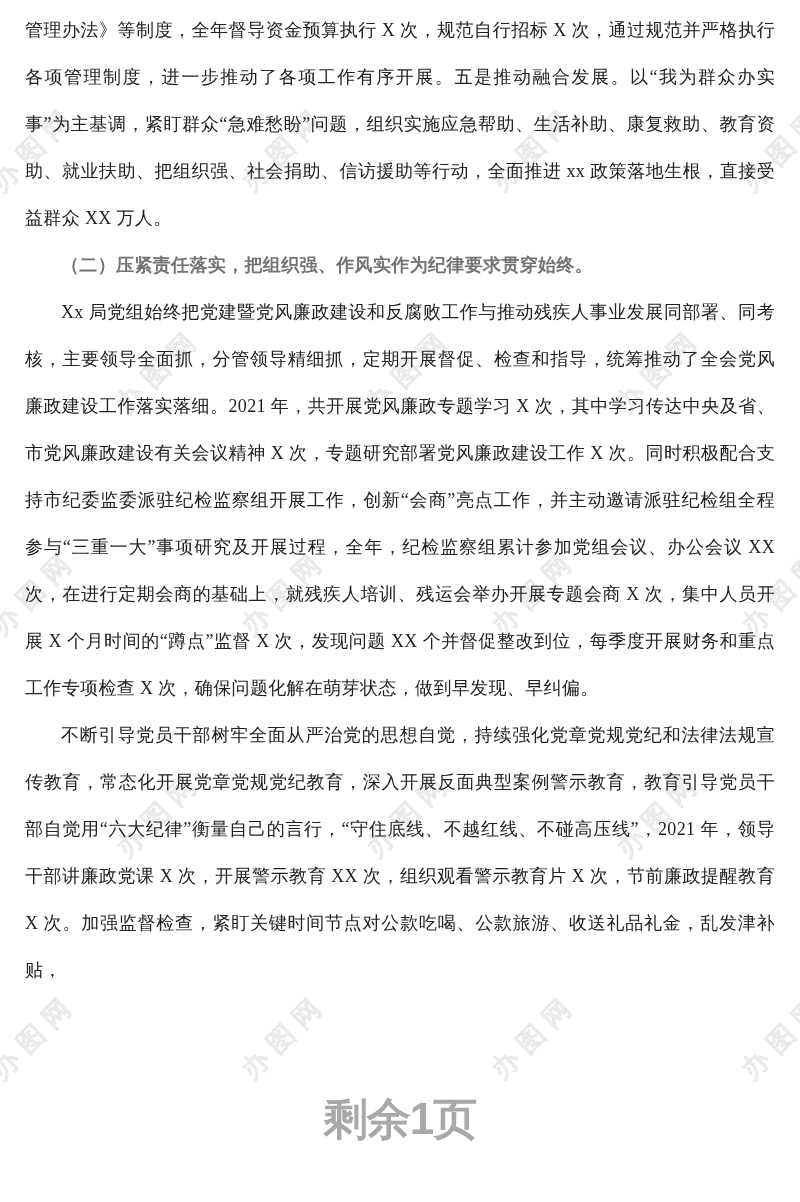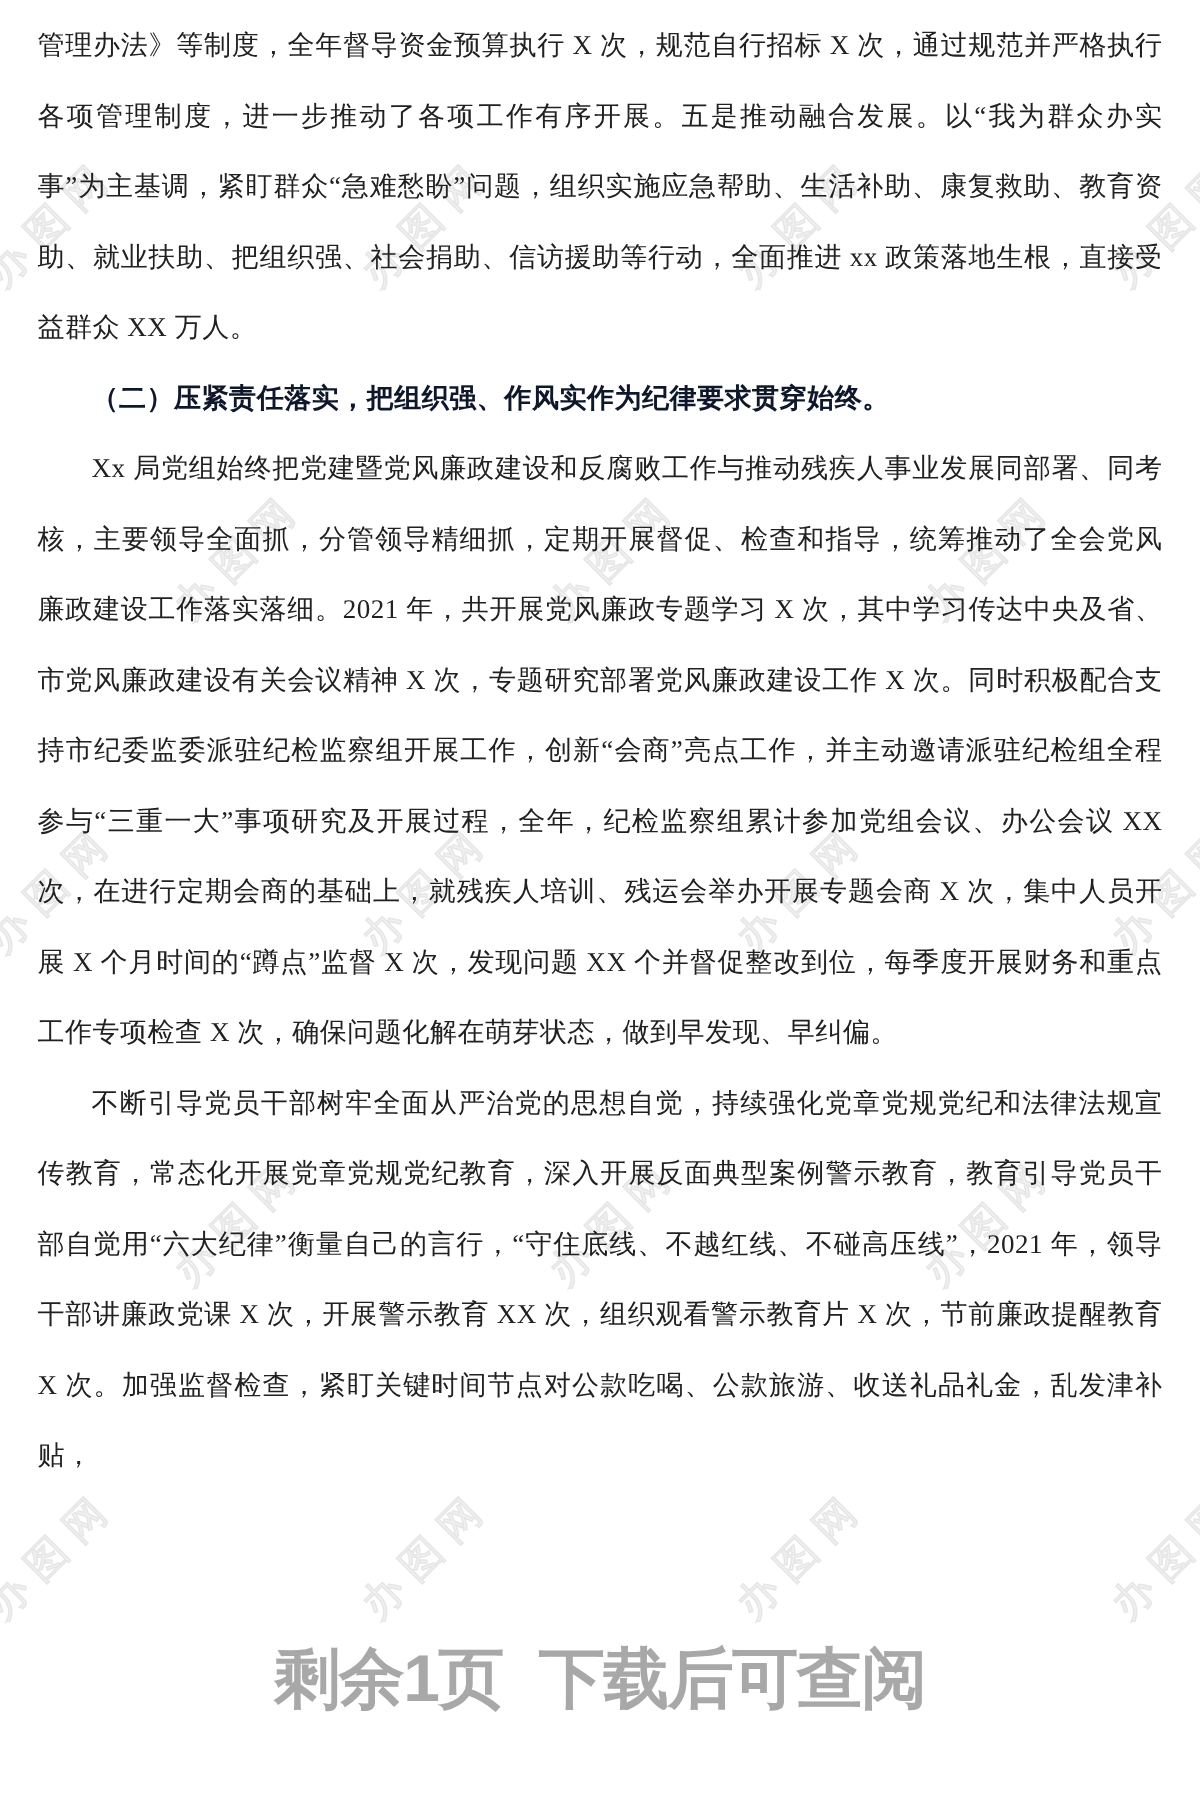--- a/index.html
+++ b/index.html
@@ -46,21 +46,21 @@
     text-align: justify;
     text-justify: inter-character;
   }
   .para {
     margin: 0;
     text-indent: 2em;
   }
   .para.continuation { text-indent: 0; }
   .para.heading {
     font-weight: bold;
-    color: #0f172a;
+    color: #737373;
   }
 
   
   #footer-banner {
     position: absolute;
     left: 0; right: 0;
     top: 1090px;
     z-index: 2;
     display: flex;
     justify-content: center;
@@ -102,16 +102,15 @@
 
   <div id="doc-body">
       <p class="para continuation">管理办法》等制度，全年督导资金预算执行 X 次，规范自行招标 X 次，通过规范并严格执行各项管理制度，进一步推动了各项工作有序开展。五是推动融合发展。以“我为群众办实事”为主基调，紧盯群众“急难愁盼”问题，组织实施应急帮助、生活补助、康复救助、教育资助、就业扶助、把组织强、社会捐助、信访援助等行动，全面推进 xx 政策落地生根，直接受益群众 XX 万人。</p>
       <p class="para heading">（二）压紧责任落实，把组织强、作风实作为纪律要求贯穿始终。</p>
       <p class="para body">Xx 局党组始终把党建暨党风廉政建设和反腐败工作与推动残疾人事业发展同部署、同考核，主要领导全面抓，分管领导精细抓，定期开展督促、检查和指导，统筹推动了全会党风廉政建设工作落实落细。2021 年，共开展党风廉政专题学习 X 次，其中学习传达中央及省、市党风廉政建设有关会议精神 X 次，专题研究部署党风廉政建设工作 X 次。同时积极配合支持市纪委监委派驻纪检监察组开展工作，创新“会商”亮点工作，并主动邀请派驻纪检组全程参与“三重一大”事项研究及开展过程，全年，纪检监察组累计参加党组会议、办公会议 XX 次，在进行定期会商的基础上，就残疾人培训、残运会举办开展专题会商 X 次，集中人员开展 X 个月时间的“蹲点”监督 X 次，发现问题 XX 个并督促整改到位，每季度开展财务和重点工作专项检查 X 次，确保问题化解在萌芽状态，做到早发现、早纠偏。</p>
       <p class="para body">不断引导党员干部树牢全面从严治党的思想自觉，持续强化党章党规党纪和法律法规宣传教育，常态化开展党章党规党纪教育，深入开展反面典型案例警示教育，教育引导党员干部自觉用“六大纪律”衡量自己的言行，“守住底线、不越红线、不碰高压线”，2021 年，领导干部讲廉政党课 X 次，开展警示教育 XX 次，组织观看警示教育片 X 次，节前廉政提醒教育 X 次。加强监督检查，紧盯关键时间节点对公款吃喝、公款旅游、收送礼品礼金，乱发津补贴，</p>
     </div>
 
   <div id="footer-banner">
     <span>剩余1页</span>
-    <span>下载后可查阅</span>
   </div>
 
 </div>
 
 </body></html>

